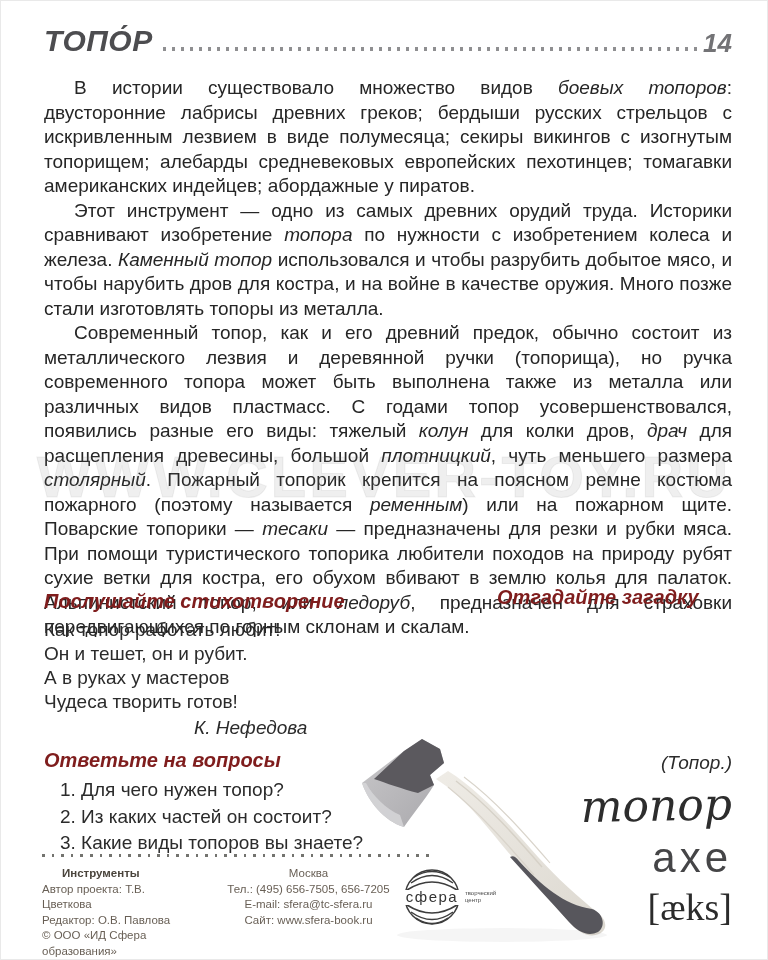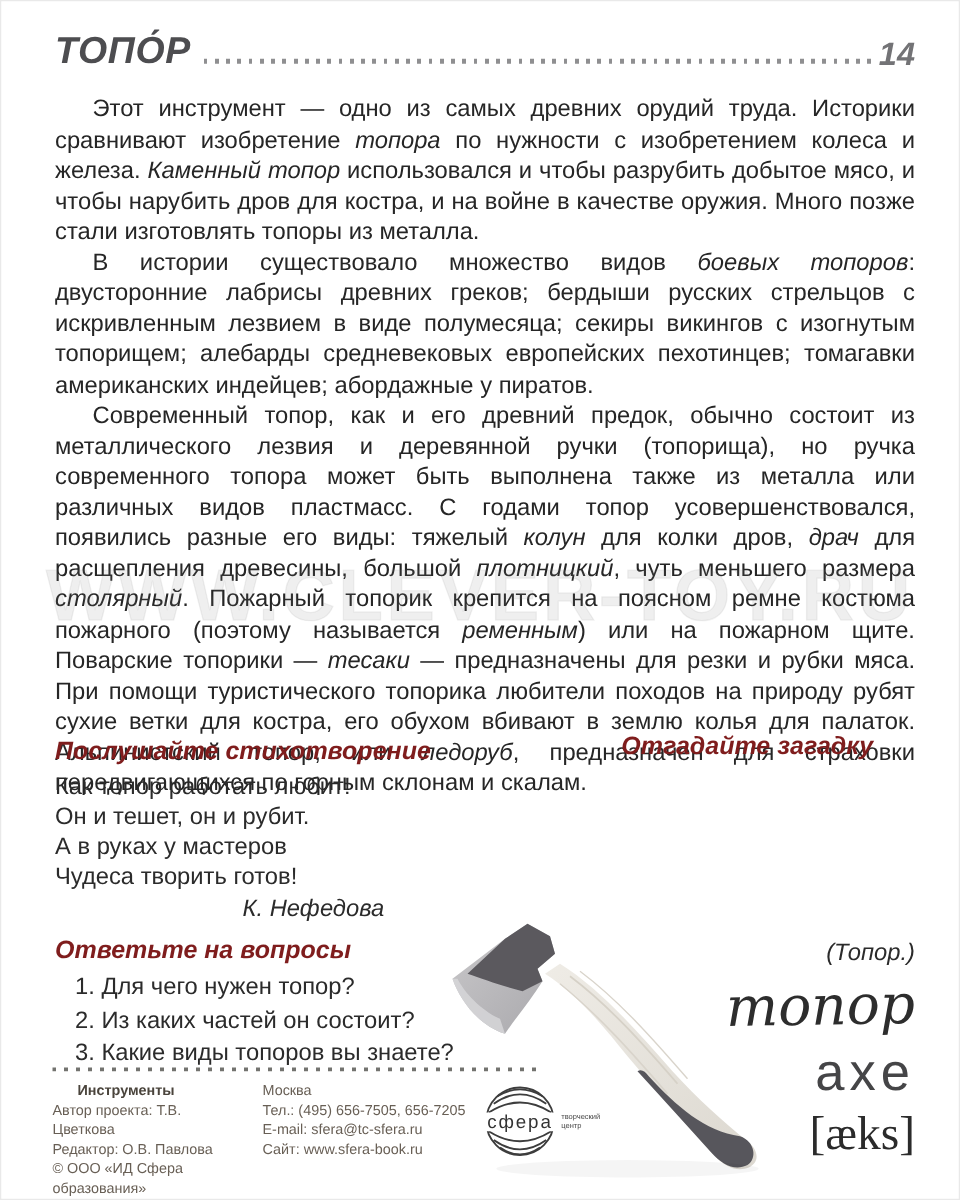--- a/index.html
+++ b/index.html
@@ -46,40 +46,40 @@
   
   .axe-fig{position:absolute;left:352px;top:733px;width:275px;height:215px;z-index:1;}
 
   
   .footer{position:absolute;left:42px;top:854px;width:695px;z-index:2;}
   .footer .dots{width:388px;height:3px;margin-bottom:9px;
     background:repeating-linear-gradient(90deg,#73736f 0 2.5px,transparent 2.5px 9.6px);}
   .footer .cols{display:flex;align-items:flex-start;}
   .fcol{font-size:11.5px;line-height:15.5px;color:#685f55;}
   .fcol.credits{width:150px;}
-  .fcol.contacts{width:165px;margin-left:18px;}
+  .fcol.contacts{width:165px;margin-left:34px;text-align:center;}
   .footer-title{font-weight:bold;color:#4a443c;margin-left:20px;}
   .logo{margin-left:10px;margin-top:-2px;}
 </style>
 </head>
 <body>
 
 <div class="page-edge"></div>
 
 <div class="watermark">WWW.CLEVER-TOY.RU</div>
 
 <div class="header">
   <span class="title">ТОПО́Р</span>
   <span class="leader"></span>
   <span class="pagenum">14</span>
 </div>
 
 <div class="article" id="article">
+    <p><span>В истории существовало множество видов </span><i>боевых топоров</i><span>: двусторонние лабрисы древних греков; бердыши русских стрельцов с искривленным лезвием в виде полумесяца; секиры викингов с изогнутым топорищем; алебарды средневековых европейских пехотинцев; томагавки американских индейцев; абордажные у пиратов.</span></p>
     <p><span>Этот инструмент — одно из самых древних орудий труда. Историки сравнивают изобретение </span><i>топора</i><span> по нужности с изобретением колеса и железа. </span><i>Каменный топор</i><span> использовался и чтобы разрубить добытое мясо, и чтобы нарубить дров для костра, и на войне в качестве оружия. Много позже стали изготовлять топоры из металла.</span></p>
-    <p><span>В истории существовало множество видов </span><i>боевых топоров</i><span>: двусторонние лабрисы древних греков; бердыши русских стрельцов с искривленным лезвием в виде полумесяца; секиры викингов с изогнутым топорищем; алебарды средневековых европейских пехотинцев; томагавки американских индейцев; абордажные у пиратов.</span></p>
     <p><span>Современный топор, как и его древний предок, обычно состоит из металлического лезвия и деревянной ручки (топорища), но ручка современного топора может быть выполнена также из металла или различных видов пластмасс. С годами топор усовершенствовался, появились разные его виды: тяжелый </span><i>колун</i><span> для колки дров, </span><i>драч</i><span> для расщепления древесины, большой </span><i>плотницкий</i><span>, чуть меньшего размера </span><i>столярный</i><span>. Пожарный топорик крепится на поясном ремне костюма пожарного (поэтому называется </span><i>ременным</i><span>) или на пожарном щите. Поварские топорики — </span><i>тесаки</i><span> — предназначены для резки и рубки мяса. При помощи туристического топорика любители походов на природу рубят сухие ветки для костра, его обухом вбивают в землю колья для палаток. Альпинистский топор, или </span><i>ледоруб</i><span>, предназначен для страховки передвигающихся по горным склонам и скалам.</span></p>
   </div>
 
 <div class="poem">
   <div class="sec-head">Послушайте стихотворение</div>
   <div>
       <div class="line">Как топор работать любит!</div>
       <div class="line">Он и тешет, он и рубит.</div>
       <div class="line">А в руках у мастеров</div>
       <div class="line">Чудеса творить готов!</div>

